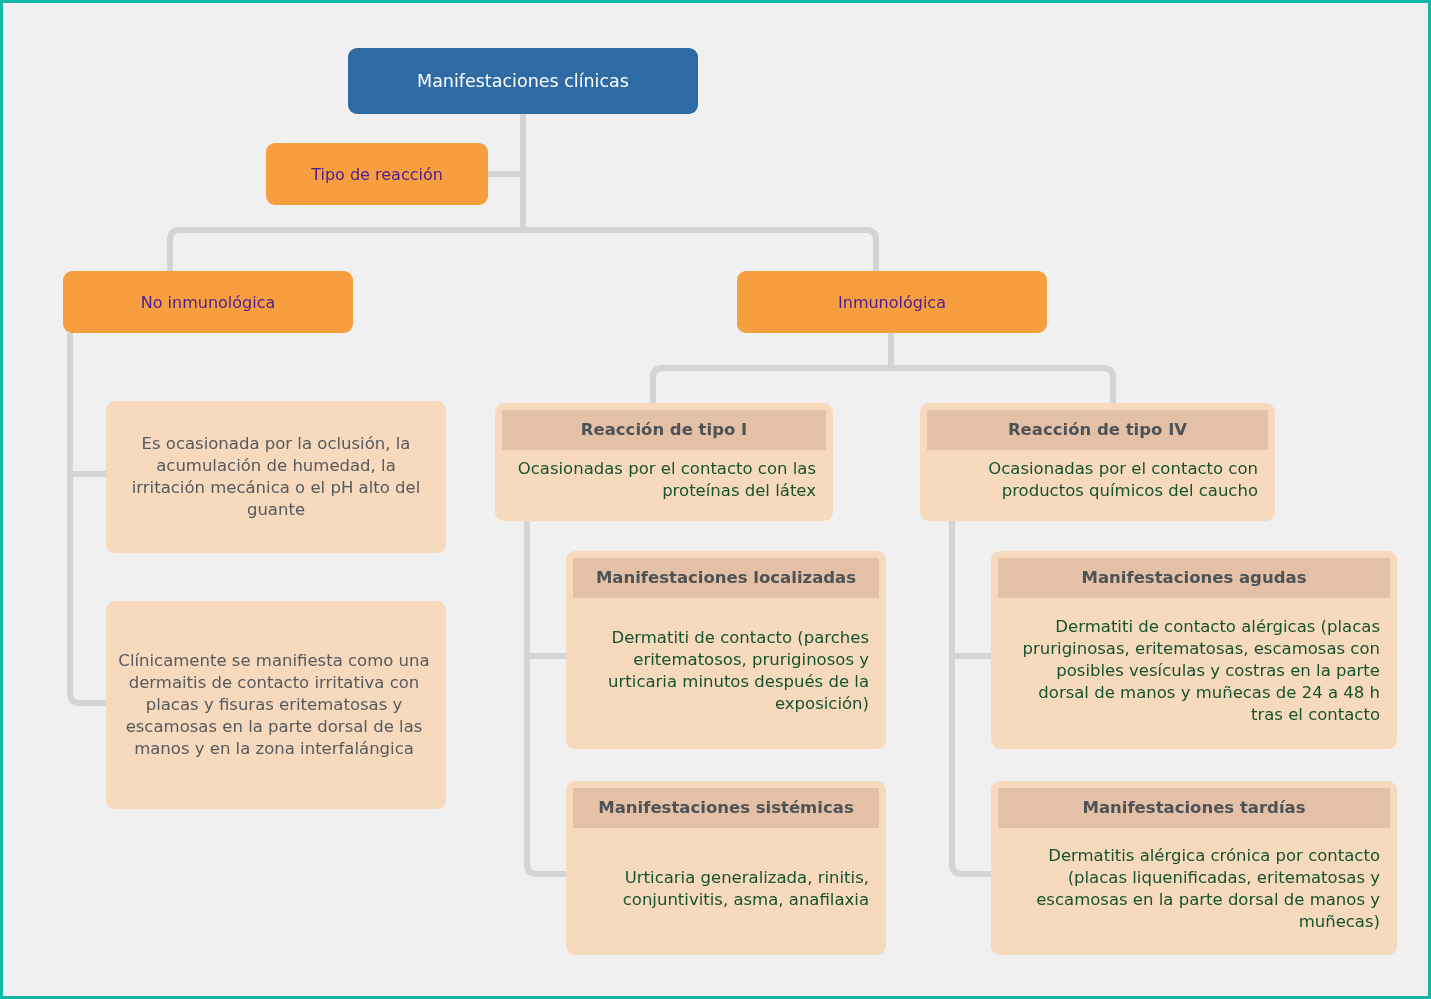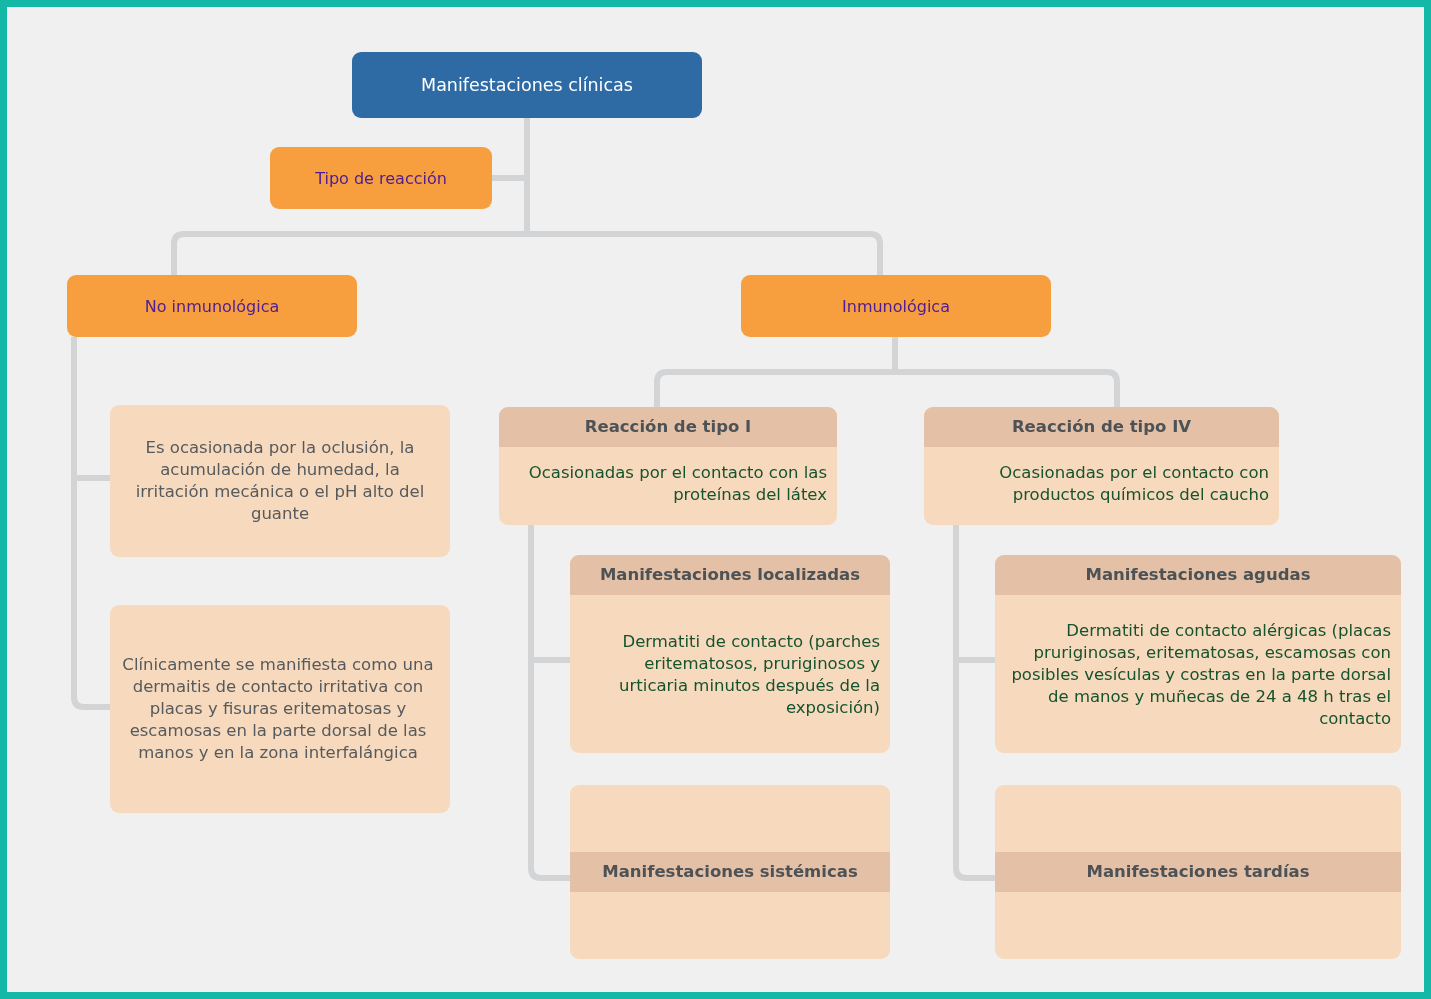--- a/index.html
+++ b/index.html
@@ -5,21 +5,21 @@
   html, body {
     margin: 0;
     padding: 0;
     background: #ffffff;
   }
   #canvas {
     position: relative;
     width: 1431px;
     height: 999px;
     background: #f0f0f0;
-    border: 7px solid #14b8a6;
+    border: 3px solid #14b8a6;
     box-sizing: border-box;
     font-family: "DejaVu Sans", sans-serif;
     overflow: hidden;
   }
   #connectors {
     position: absolute;
     left: 0;
     top: 0;
     width: 1431px;
     height: 999px;
@@ -56,21 +56,21 @@
     font-size: 16.5px;
     align-items: center;
     justify-content: center;
     text-align: center;
     line-height: 1.33;
     padding: 8px 12px;
   }
   .node-card {
     background: #f7d9bd;
     color: #555a5e;
-    padding: 0;
+    padding: 7px;
   }
   .card-head {
     background: #e4c1a6;
     color: #4d5256;
     font-weight: bold;
     font-size: 16.5px;
     text-align: center;
     line-height: 1.28;
     padding: 9px 10px 10px 10px;
   }
@@ -146,29 +146,31 @@
     <div class="card-body">Ocasionadas por el contacto con las proteínas del látex</div>
   </div>
 
   <div class="node node-card" style="left:563px; top:548px; width:320px; height:198px;">
     <div class="card-head">Manifestaciones localizadas</div>
     <div class="card-body pad-top">Dermatiti de contacto (parches eritematosos, pruriginosos y urticaria minutos después de la exposición)</div>
   </div>
 
   <div class="node node-card" style="left:563px; top:778px; width:320px; height:174px;">
     <div class="card-head">Manifestaciones sistémicas</div>
+    <div class="card-body pad-top">Urticaria generalizada, rinitis, conjuntivitis, asma, anafilaxia</div>
   </div>
 
   <div class="node node-card" style="left:917px; top:400px; width:355px; height:118px;">
     <div class="card-head">Reacción de tipo IV</div>
     <div class="card-body">Ocasionadas por el contacto con productos químicos del caucho</div>
   </div>
 
   <div class="node node-card" style="left:988px; top:548px; width:406px; height:198px;">
     <div class="card-head">Manifestaciones agudas</div>
     <div class="card-body pad-top">Dermatiti de contacto alérgicas (placas pruriginosas, eritematosas, escamosas con posibles vesículas y costras en la parte dorsal de manos y muñecas de 24 a 48 h tras el contacto</div>
   </div>
 
   <div class="node node-card" style="left:988px; top:778px; width:406px; height:174px;">
     <div class="card-head">Manifestaciones tardías</div>
+    <div class="card-body pad-top">Dermatitis alérgica crónica por contacto (placas liquenificadas, eritematosas y escamosas en la parte dorsal de manos y muñecas)</div>
   </div>
 
 </div>
 
 </body></html>

